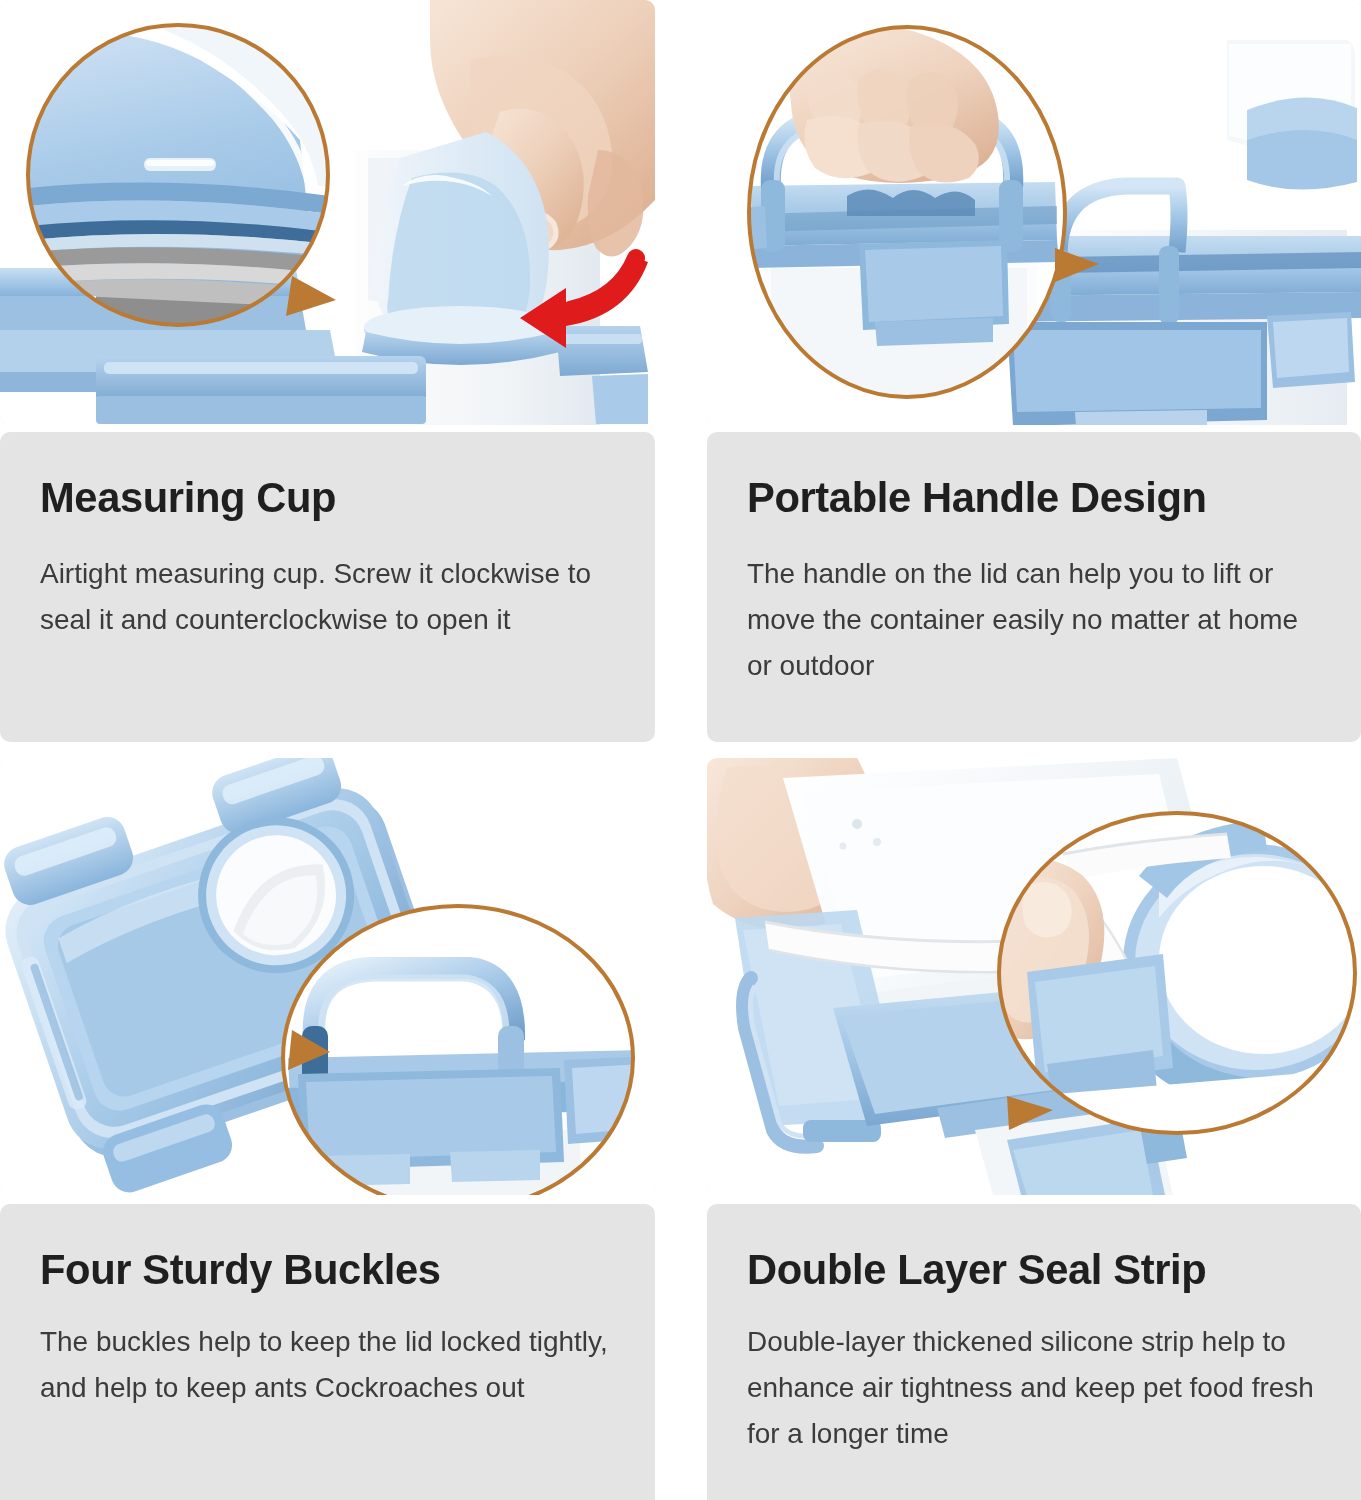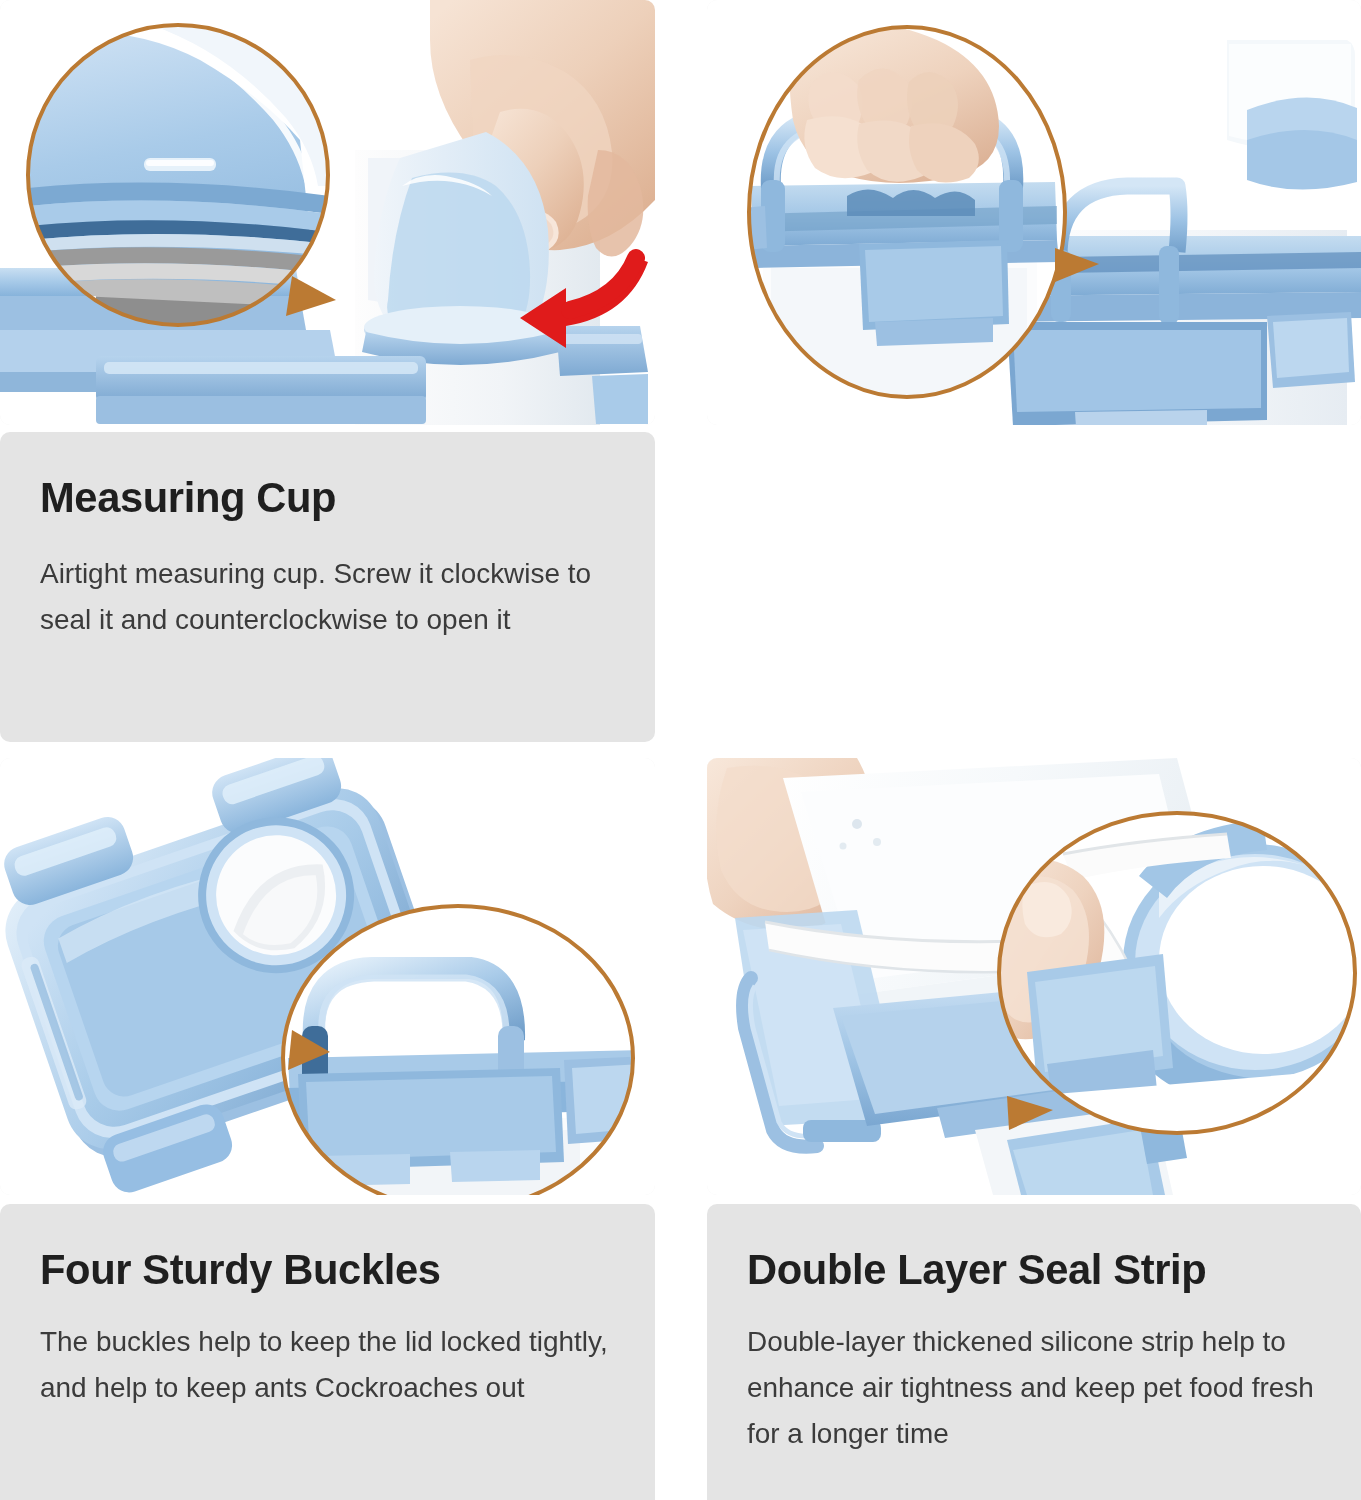--- a/index.html
+++ b/index.html
@@ -259,20 +259,24 @@
           <path d="M152 244 L300 240 L302 324 L156 330 Z" fill="#8fb8dd"></path>
           <path d="M158 250 L294 246 L296 316 L162 322 Z" fill="#a8cae8"></path>
           <path d="M168 322 L286 318 L286 342 L170 346 Z" fill="#9cc0e2"></path>
 
           <path d="M36 208 L58 206 L60 248 L38 250 Z" fill="#9cc0e2"></path>
         </g>
         <ellipse cx="200" cy="212" rx="158" ry="185" fill="none" stroke="#bb7a33" stroke-width="4"></ellipse>
         <path d="M348 248 L392 264 L348 282 Z" fill="#bb7a33"></path>
       </svg>
     </div>
+    <div class="caption">
+      <h2 class="ftitle">Portable Handle Design</h2>
+      <p class="fbody">The handle on the lid can help you to lift or move the container easily no matter at home or outdoor</p>
+    </div>
   </div>
 
   <div class="feature r2">
     <div class="photo">
       <svg viewBox="0 0 655 437" preserveAspectRatio="xMidYMid slice" aria-hidden="true">
         <defs>
           <linearGradient id="p3lid" x1="0.1" y1="0" x2="0.9" y2="1">
             <stop offset="0" stop-color="#cfe3f5"></stop>
               <stop offset="0.45" stop-color="#abcdea"></stop>
               <stop offset="1" stop-color="#84b0d8"></stop>

